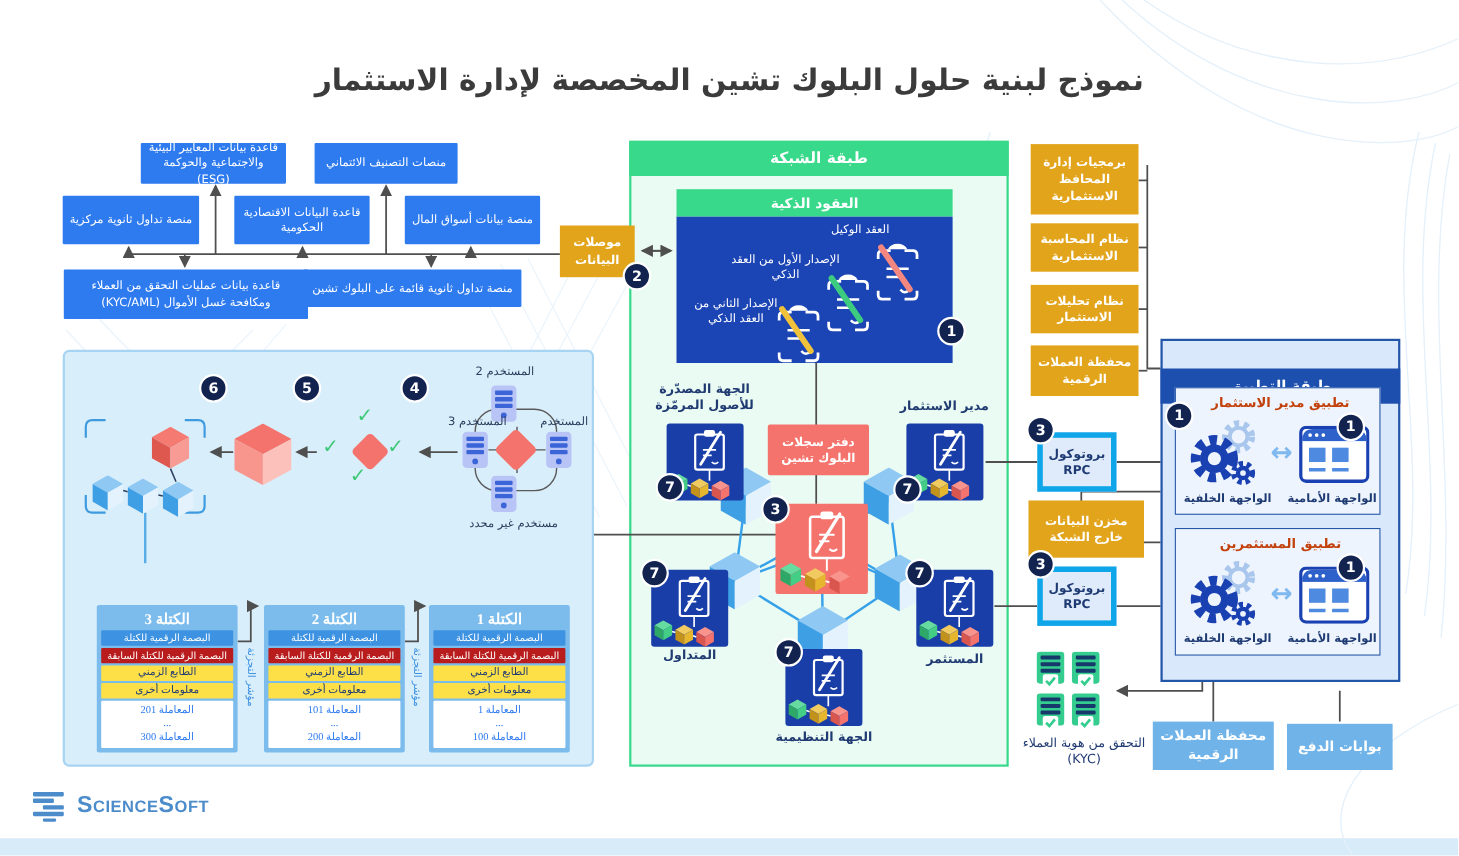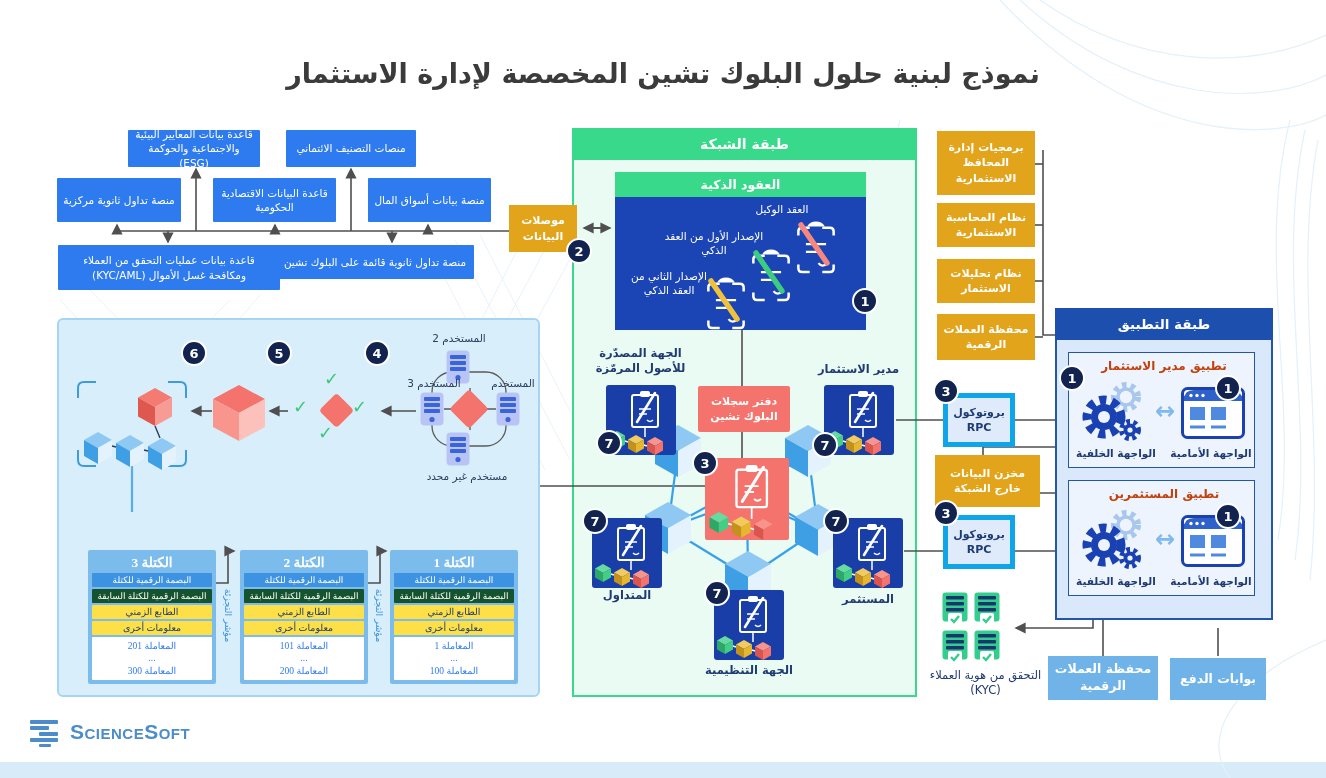--- a/index.html
+++ b/index.html
@@ -21,27 +21,27 @@
   .nlabel{color:#203a72;font-size:11.5px;font-weight:600;line-height:1.3;text-align:center;z-index:4;}
   .redbox{background:#f4736c;color:#fff;font-size:11px;font-weight:600;line-height:1.4;border-radius:2px;z-index:4;}
   .procbox{background:#d9eefb;border:2px solid #a7d4f2;border-radius:6px;}
   .ulabel{color:#2c3e5e;font-size:10.5px;text-align:center;z-index:4;}
   .chk{color:#3dc878;font-weight:900;font-size:18px;z-index:4;line-height:1;}
   .diam{background:#f4736c;border-radius:4px;transform:rotate(45deg);z-index:4;}
   .ledhead{background:#1157c9;color:#fff;font-weight:700;font-size:14px;z-index:4;}
   .blockcol{background:#7cbcec;border-radius:2px;padding:4px;z-index:4;display:flex;flex-direction:column;gap:2px;font-family:Liberation Serif, serif;}
   .bctitle{color:#fff;font-weight:700;font-size:13.5px;text-align:center;height:17px;line-height:17px;}
   .brow{font-size:9px;line-height:14px;height:14px;text-align:center;color:#fff;border-radius:1px;white-space:nowrap;overflow:hidden;}
-  .r1{background:#3e92e2;} .r2{background:#14532d;}
+  .r1{background:#3e92e2;} .r2{background:#b91c1c;}
   .rw{background:#fde047;color:#1f3b73;font-size:9.5px;}
   .txcell{background:#fff;color:#2e7bf0;font-size:9.5px;line-height:1.3;flex:1;display:flex;flex-direction:column;
           align-items:center;justify-content:center;border-radius:1px;}
   .vtext{color:#3e92e2;font-size:9.5px;transform:rotate(90deg);text-align:center;z-index:4;}
   .applayer{background:#d9e8fa;border:2px solid #2456a8;z-index:3;}
-  .apphead{background:#1d4fae;color:#fff;font-weight:700;font-size:13.5px;}
+  .apphead{background:#1d4fae;color:#fff;font-weight:700;font-size:13.5px;margin-top:27px;}
   .appbox{background:#eef4fd;border:1.5px solid #2456a8;z-index:4;}
   .apptitle{color:#c2410c;font-size:12px;font-weight:700;text-align:center;}
   .applabel{color:#1f3b73;font-size:10.5px;font-weight:700;text-align:center;}
   .rpcbox{background:#dfebfa;border:5px solid #0ea5e9;color:#1f3b73;font-size:11px;font-weight:600;line-height:1.4;z-index:4;}
   .arr2{color:#7fb9f0;font-size:24px;font-weight:700;z-index:4;line-height:1;}
   .footer{background:#d8ebf8;}
   .logotext{color:#4c8ccb;font-size:21px;font-weight:700;font-variant:small-caps;letter-spacing:.5px;
             font-family:"Liberation Sans",sans-serif;direction:ltr;}
   svg{display:block;}
   .z1{z-index:1}.z2{z-index:2}.z3{z-index:3}.z4{z-index:4}

